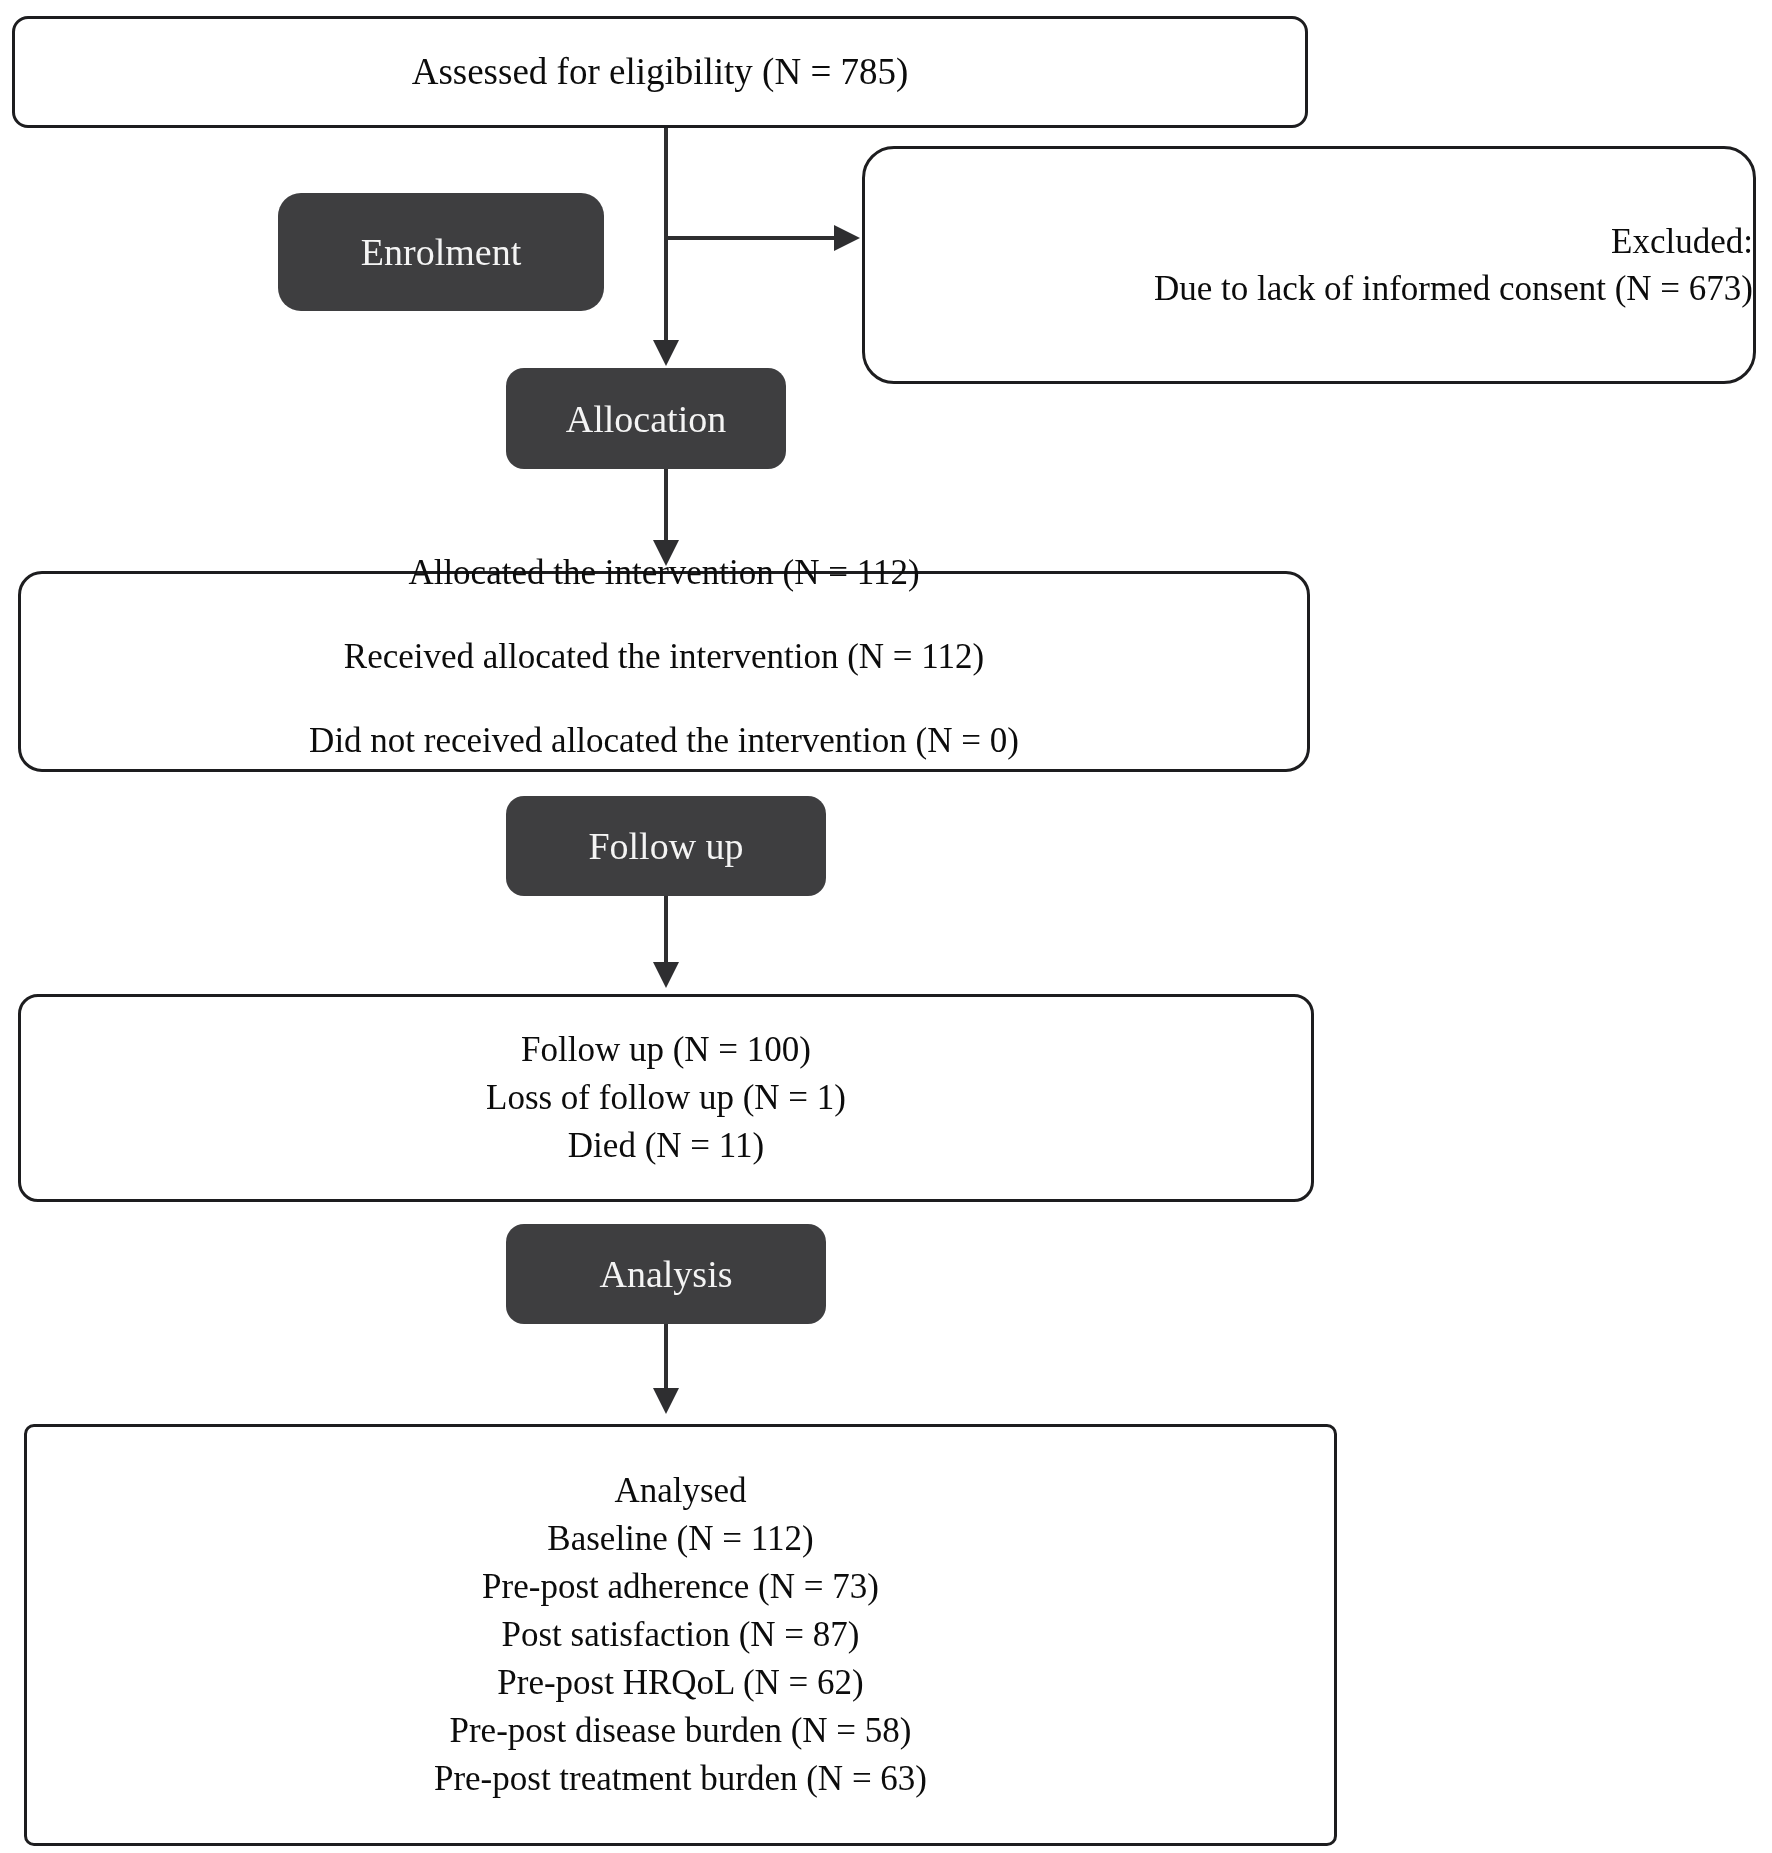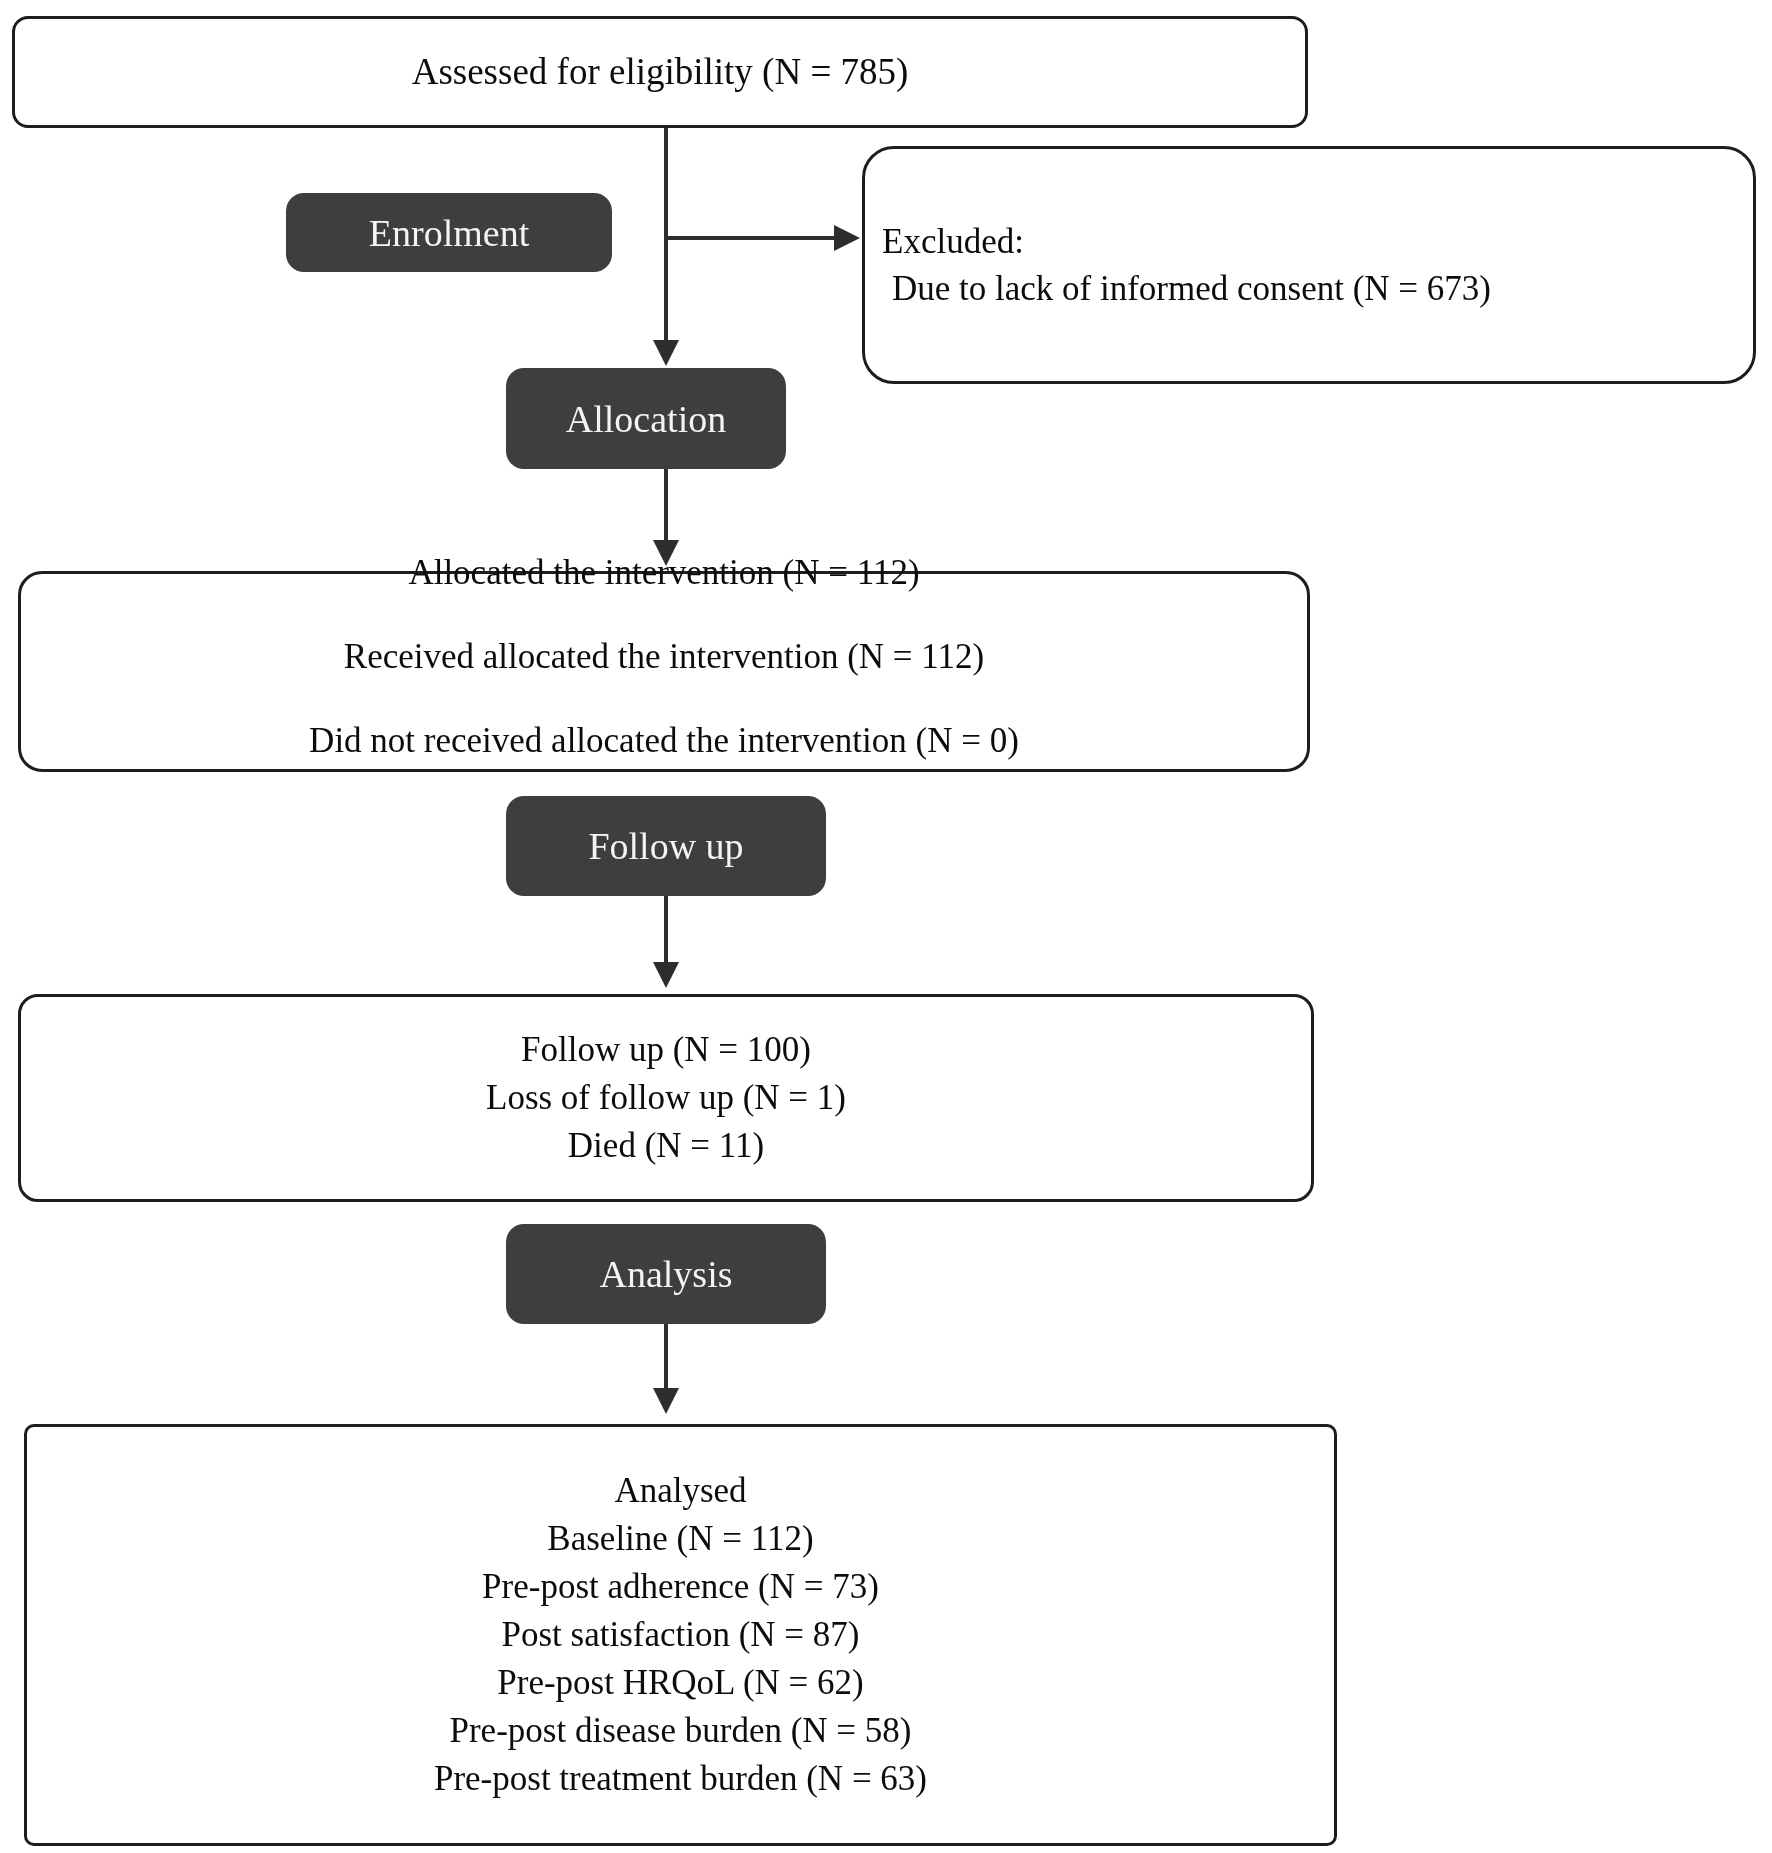--- a/index.html
+++ b/index.html
@@ -49,24 +49,24 @@
     border-top: 26px solid #2e2e30;
   }
   .head-right {
     position: absolute; width: 0; height: 0;
     border-top: 13px solid transparent;
     border-bottom: 13px solid transparent;
     border-left: 26px solid #2e2e30;
   }
 
   #box-assessed  { left: 12px;  top: 10px;   width: 1296px; height: 112px; border-radius: 16px; font-size: 37px; }
-  #stage-enrolment  { left: 286px; top: 187px;  width: 326px; height: 79px; }
+  #stage-enrolment  { left: 278px; top: 187px;  width: 326px; height: 118px; border-radius: 23px; }
   #box-excluded  {
     left: 862px; top: 140px; width: 894px; height: 238px; border-radius: 32px;
-    align-items: flex-start; text-align: left; padding-left: 17px; line-height: 47px;
+    align-items: flex-end; text-align: left; padding-left: 17px; line-height: 47px;
   }
   #box-excluded .line-1 { padding-left: 10px; }
   #stage-allocation { left: 506px; top: 362px;  width: 280px; height: 101px; }
   #box-allocated { left: 18px;  top: 565px;  width: 1292px; height: 201px; border-radius: 24px; padding-bottom: 30px; gap: 36px; }
   #stage-followup   { left: 506px; top: 790px;  width: 320px; height: 100px; }
   #box-followup  { left: 18px;  top: 988px;  width: 1296px; height: 208px; border-radius: 20px; }
   #stage-analysis   { left: 506px; top: 1218px; width: 320px; height: 100px; text-align: center; }
   #box-analysed  { left: 24px;  top: 1418px; width: 1313px; height: 422px; border-radius: 10px; }
 
   #vline-1 { left: 664px; top: 122px;  height: 214px; }

